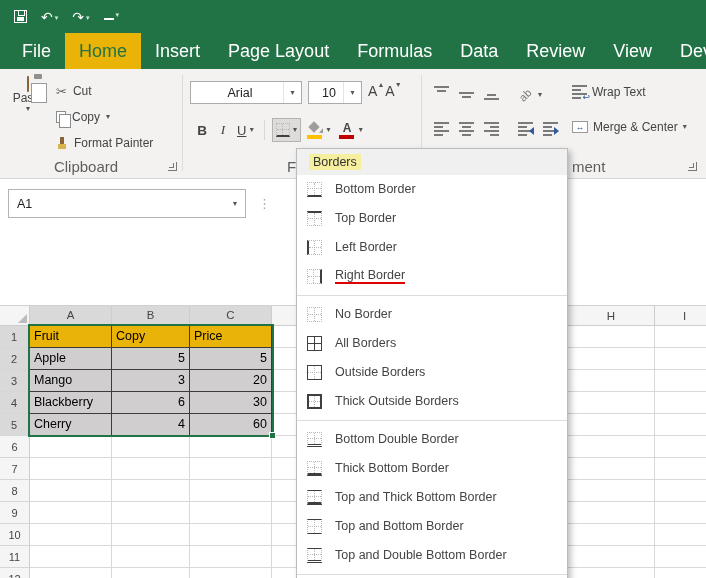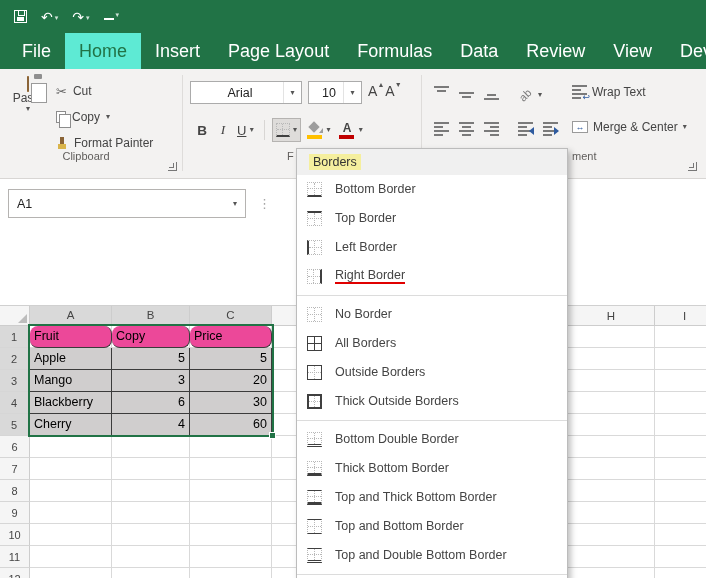--- a/index.html
+++ b/index.html
@@ -17,27 +17,27 @@
   .qcaret { font-size:7px; color:#cfe3d8; padding-bottom:3px; }
   .save-ic { width:13px; height:13px; border:1px solid #fff; position:relative; display:inline-block; }
   .save-ic::before { content:""; position:absolute; top:0; left:3px; width:5px; height:4px; border:1px solid #fff; border-top:none; }
   .save-ic::after  { content:""; position:absolute; bottom:1px; left:2px; width:7px; height:4px; background:#fff; }
   .qcust-bar { width:10px; height:2px; background:#fff; display:block; margin-bottom:2px; }
 
   
   .tabbar { position:absolute; top:33px; left:0; width:706px; height:36px; background:#217346;
             display:flex; align-items:stretch; padding-left:8px; }
   .tab { color:#fff; font-size:18px; padding:0 14px; display:flex; align-items:center; white-space:nowrap; }
-  .tab.active { background:#5eead4; color:#217346; }
+  .tab.active { background:#eab308; color:#217346; }
 
   
   .ribbon { position:absolute; top:69px; left:0; width:706px; height:110px; background:#f3f2f1;
             border-bottom:1px solid #d8d6d4; font-size:12px; }
   .gsep { position:absolute; top:6px; height:96px; width:1px; background:#dedcda; }
-  .grp-label { position:absolute; bottom:16px; font-size:11px; color:#605e5c; }
+  .grp-label { position:absolute; bottom:3px; font-size:15px; color:#605e5c; }
   .launcher { position:absolute; width:9px; height:9px; border-right:1px solid #777; border-bottom:1px solid #777; }
   .launcher::after { content:""; position:absolute; right:2px; bottom:2px; width:4px; height:4px;
                      border-right:1px solid #777; border-bottom:1px solid #777; }
 
   .paste-btn { position:absolute; left:4px; top:8px; width:48px; height:84px; text-align:center; }
   .clip-ic { width:22px; height:28px; background:#bd8a4e; border:1px solid #8a6437; border-radius:2px;
              position:relative; margin:2px auto 3px auto; }
   .clip-ic::before { content:""; position:absolute; top:-3px; left:6px; width:8px; height:5px; background:#8f8f8f; border-radius:1px; }
   .clip-ic::after  { content:""; position:absolute; left:3px; top:6px; width:14px; height:18px; background:#fff; border:1px solid #9a9a9a; }
   .paste-label { font-size:12px; color:#444; }
@@ -126,21 +126,21 @@
       linear-gradient(#d9d9d9,#d9d9d9),linear-gradient(#d9d9d9,#d9d9d9),linear-gradient(#d9d9d9,#d9d9d9),
       linear-gradient(#d9d9d9,#d9d9d9),linear-gradient(#d9d9d9,#d9d9d9);
     background-size:auto,1px 100%,1px 100%,1px 100%,1px 100%,1px 100%,1px 100%,1px 100%,1px 100%;
     background-position:0 0,81px 0,159px 0,241px 0,315px 0,389px 0,463px 0,537px 0,624px 0;
     background-repeat:repeat,no-repeat,no-repeat,no-repeat,no-repeat,no-repeat,no-repeat,no-repeat,no-repeat; }
   .datablock { position:absolute; left:29px; top:20px; width:244px; display:grid;
                grid-template-columns:82px 78px 82px; grid-auto-rows:22px;
                border-top:1px solid #3b3b3b; border-left:1px solid #3b3b3b; }
   .cell { border-right:1px solid #3b3b3b; border-bottom:1px solid #3b3b3b; font-size:12.5px; line-height:20px;
           padding:0 4px; background:#d0cece; color:#000; overflow:hidden; white-space:nowrap; }
-  .cell.r1 { background:#ec4899;border-radius:8px; }
+  .cell.r1 { background:#eab308; }
   .cell.num { text-align:right; }
   .selbox { position:absolute; left:28px; top:19px; width:246px; height:113px;
             border:2px solid #217346; pointer-events:none; }
   .fillhandle { position:absolute; right:-4px; bottom:-4px; width:7px; height:7px;
                 background:#217346; border:1px solid #fff; pointer-events:auto; }
 
   
   .menu { position:absolute; left:296px; top:148px; width:272px; height:440px; background:#fff;
           border:1px solid #bcbcbc; box-shadow:3px 3px 6px rgba(0,0,0,.25); z-index:50; }
   .menu-head { height:26px; background:#f0f0f0; display:flex; align-items:center; padding-left:12px;

